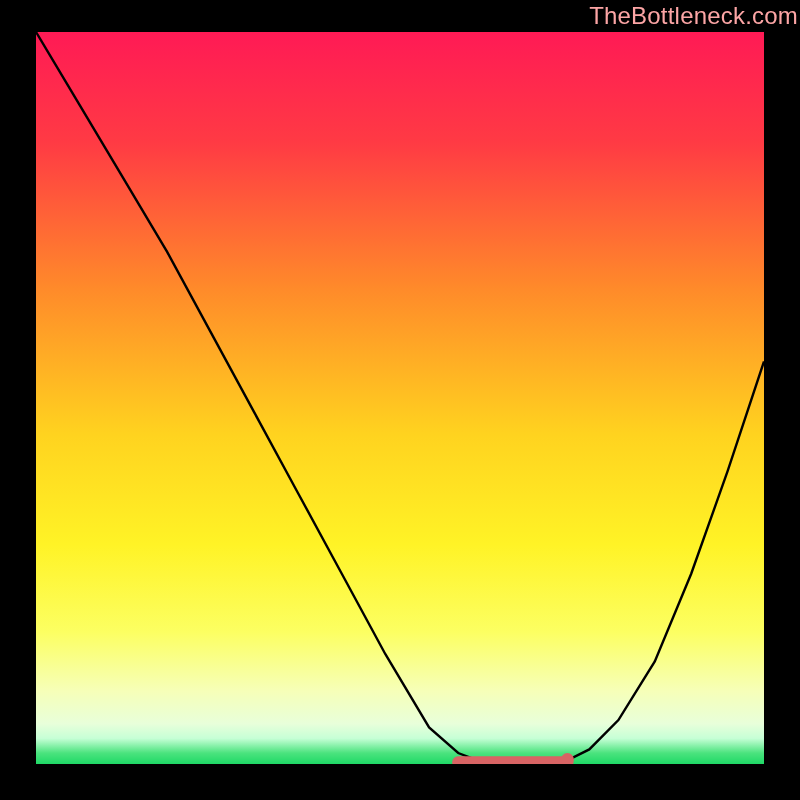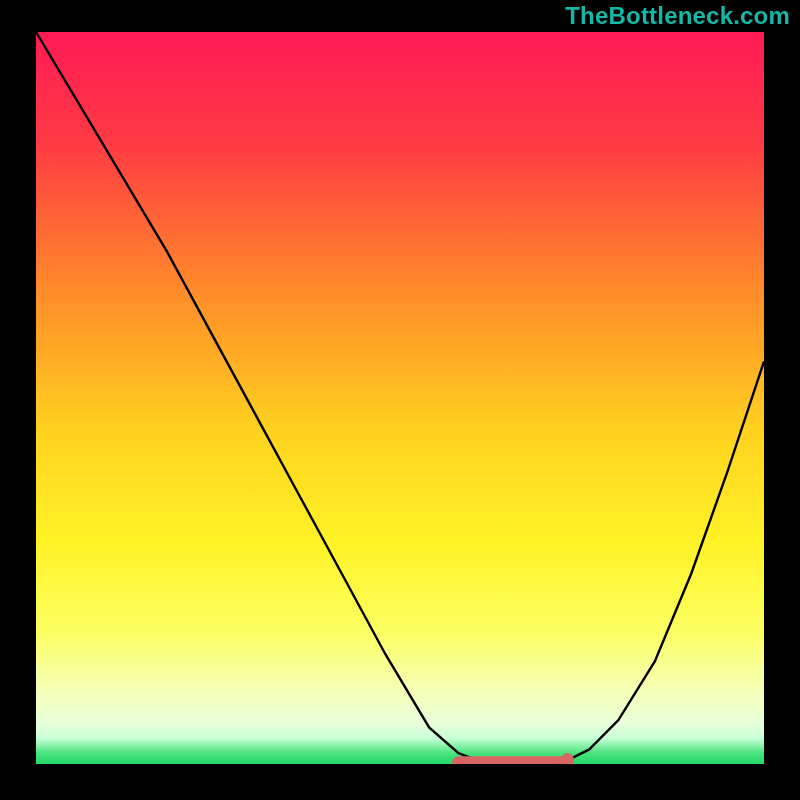--- a/index.html
+++ b/index.html
@@ -13,24 +13,24 @@
   }
   .frame {
     position: relative;
     width: 800px;
     height: 800px;
     background: #000;
   }
   .watermark {
     position: absolute;
     top: 2px;
-    right: 10px;
+    right: 2px;
     font-size: 24px;
-    font-weight: 700;
-    color: #14b8a6;
+    font-weight: 400;
+    color: #fca5a5;
     z-index: 20;
     letter-spacing: 0.2px;
   }
   
   .plot {
     position: absolute;
     left: 36px;
     top: 32px;
     width: 728px;
     height: 732px;

